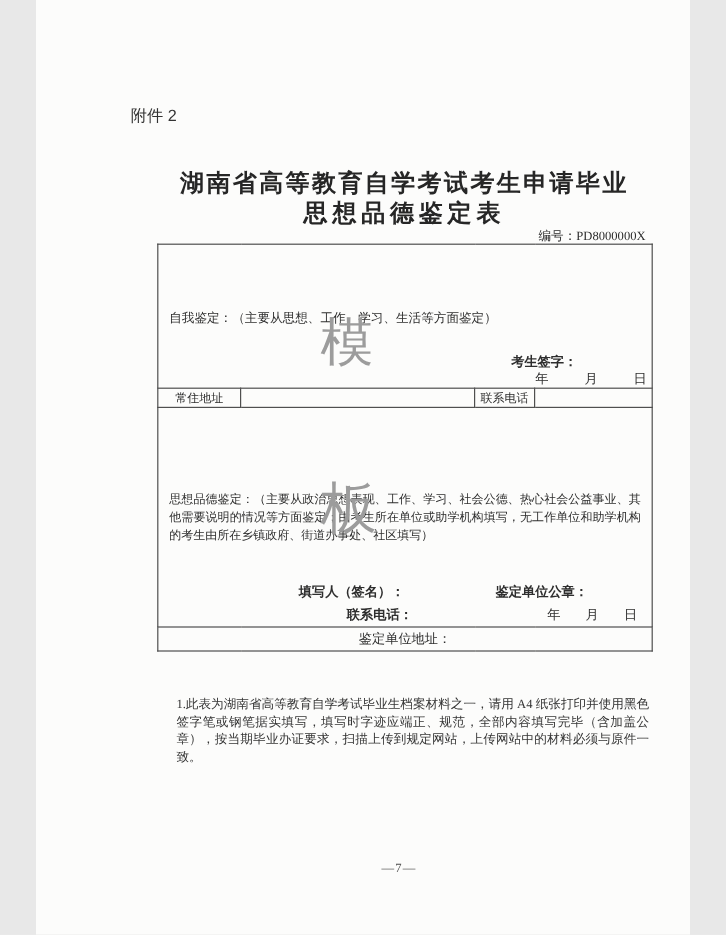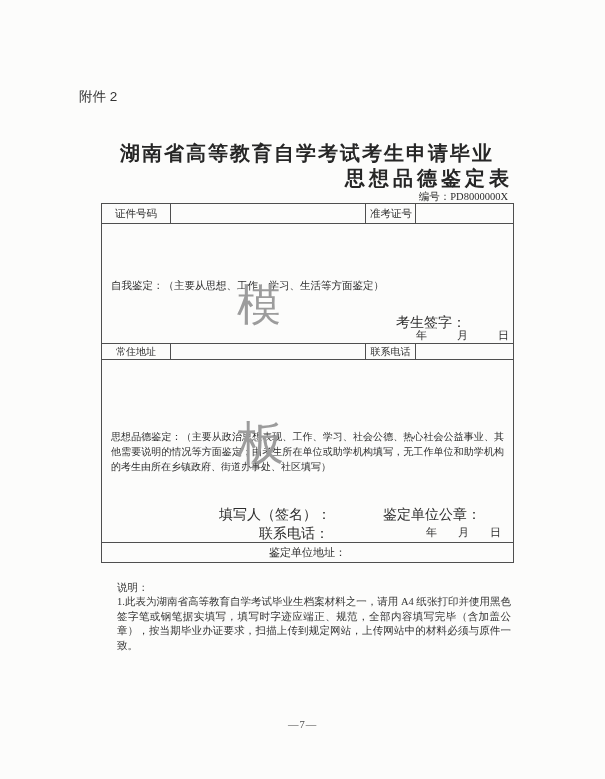--- a/index.html
+++ b/index.html
@@ -1,19 +1,19 @@
 <!DOCTYPE html>
 <html><head>
 <meta charset="utf-8">
 <style>
   * { margin: 0; padding: 0; box-sizing: border-box; }
   html, body { background: #e8e8e8; }
   .page {
     position: relative;
-    width: 605px;
+    width: 545px;
     height: 779px;
     margin: 0 auto;
     background: #fcfcfb;
     color: #2e2e2e;
     font-family: "Liberation Serif", serif;
     overflow: hidden;
   }
   .attachment {
     position: absolute;
     left: 79px; top: 88px;
@@ -24,21 +24,21 @@
   .title-block {
     position: absolute;
     left: 101px; top: 141px;
     width: 412px;
     text-align: center;
     font-family: "Liberation Sans", sans-serif;
     font-weight: 700;
     color: #262626;
   }
   .title-line1 { font-size: 20px; letter-spacing: 2px; line-height: 25px; }
-  .title-line2 { font-size: 20px; letter-spacing: 4px; line-height: 24px; text-align: right; }
+  .title-line2 { font-size: 20px; letter-spacing: 4px; line-height: 24px; }
   .serial {
     position: absolute;
     left: 101px; top: 190px;
     width: 407px;
     text-align: right;
     font-size: 10.5px;
     color: #2b2b2b;
   }
   table.form-table {
     position: absolute;
@@ -67,21 +67,21 @@
   }
   .watermark {
     position: absolute;
     color: #9c9c9c;
     font-family: "Liberation Sans", sans-serif;
     font-weight: 400;
     pointer-events: none;
   }
   .wm-1 { left: 135px; top: 52px; font-size: 44px; }
   .wm-2 { left: 135px; top: 52px; font-size: 47px; }
-  .sig-label { position: absolute; font-size: 14px; white-space: nowrap; }
+  .sig-label { position: absolute; font-size: 11px; white-space: nowrap; font-weight: bold; }
   .date-line {
     position: absolute;
     display: flex;
     font-size: 11px;
     white-space: nowrap;
   }
   .date-1 { right: 4px; top: 104px; gap: 30px; }
   .date-2 { right: 12px; top: 165px; gap: 21px; }
   .unit-addr-cell { font-size: 11px; text-align: center; }
   .notes {
@@ -119,26 +119,20 @@
   <div class="serial">编号：PD8000000X</div>
 
   <table class="form-table">
     <colgroup>
       <col style="width:69px">
         <col style="width:195px">
         <col style="width:50px">
         <col style="width:98px">
     </colgroup>
     <tbody>
-    <tr class="r-small">
-      <td class="lbl">证件号码</td>
-      <td></td>
-      <td class="lbl">准考证号</td>
-      <td></td>
-    </tr>
     <tr>
       <td class="big-cell" colspan="4" style="height:120px">
         <div class="cell-caption">自我鉴定：（主要从思想、工作、学习、生活等方面鉴定）</div>
         <div class="watermark wm-1">模</div>
         <span class="sig-label" style="left:294px; top:90px">考生签字：</span>
         <div class="date-line date-1">
           <span>年</span>
           <span>月</span>
           <span>日</span>
         </div>
@@ -164,19 +158,18 @@
         </div>
       </td>
     </tr>
     <tr>
       <td class="unit-addr-cell" colspan="4" style="height:20px">鉴定单位地址：</td>
     </tr>
   </tbody>
     </table>
 
   <div class="notes">
-    <div class="note-heading">说明：</div>
     <div>1.此表为湖南省高等教育自学考试毕业生档案材料之一，请用 A4 纸张打印并使用黑色签字笔或钢笔据实填写，填写时字迹应端正、规范，全部内容填写完毕（含加盖公章），按当期毕业办证要求，扫描上传到规定网站，上传网站中的材料必须与原件一致。</div>
   </div>
 
   <div class="page-number">—7—</div>
 
 </div>
 
 </body></html>

